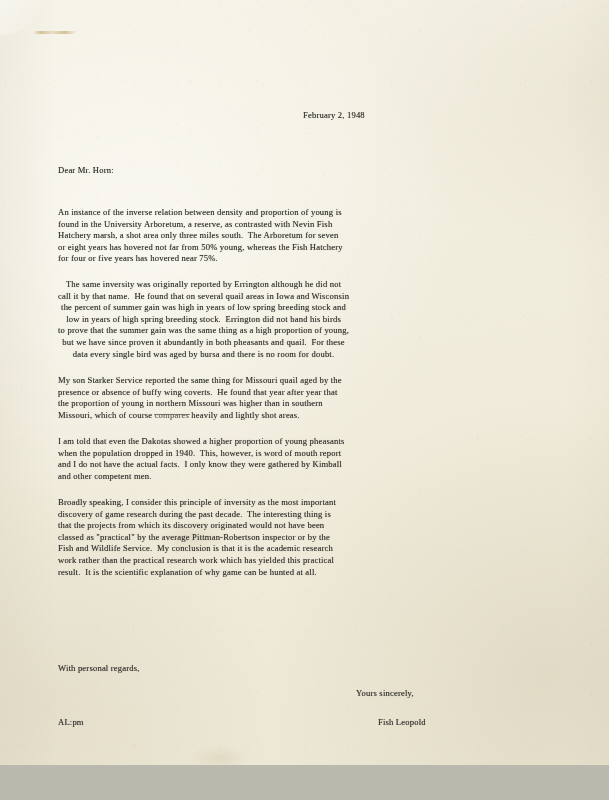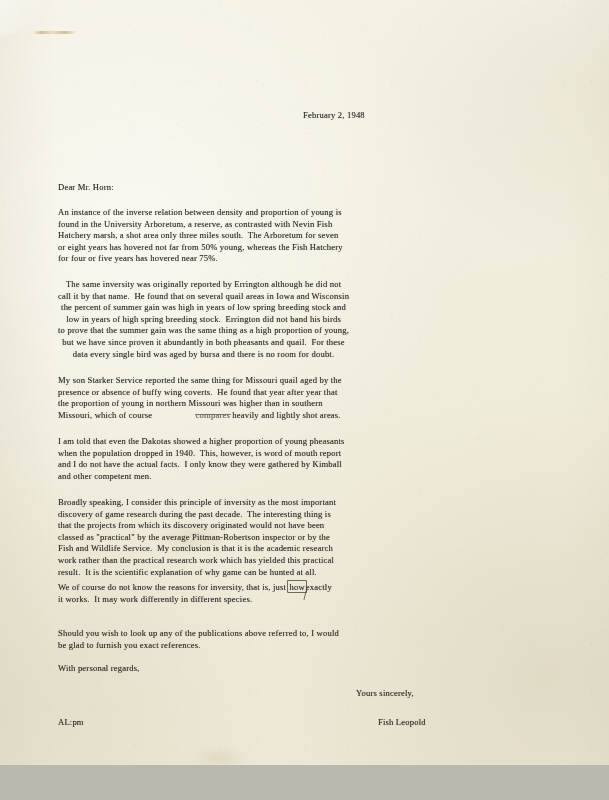--- a/index.html
+++ b/index.html
@@ -54,39 +54,38 @@
     position: absolute;
     color: #30302c;
     font-size: 8.6px;
     line-height: 11.6px;
     letter-spacing: 0.18px;
     white-space: pre;
     text-shadow: 0 0 0.7px rgba(48,48,44,0.55);
   }
   #datetxt   { left: 303px; top: 110px; }
   #addr      { left: 58px;  top: 130px; }
-  #salute    { left: 58px;  top: 182px; }
+  #salute    { left: 58px;  top: 165px; }
   #p1        { left: 58px;  top: 207px; }
   #p2        { left: 58px;  top: 279px; text-align: center; }
   #p3        { left: 58px;  top: 375px; }
   #p4        { left: 58px;  top: 436px; }
   #p5        { left: 58px;  top: 497px; }
   #p6        { left: 58px;  top: 582px; }
   #p7        { left: 58px;  top: 628px; }
   #regards   { left: 58px;  top: 663px; }
   #closing   { left: 356px; top: 688px; }
   #signature { left: 378px; top: 717px; }
   #initials  { left: 58px;  top: 717px; }
 
   
   .struck {
     position: relative;
     color: #4a4a42;
     opacity: 0.82;
-    margin-left: 41px;
   }
   .struck::after {
     content: "";
     position: absolute;
     left: -1px;
     right: -1px;
     top: 46%;
     height: 1px;
     background: #45453d;
     opacity: 0.75;
@@ -197,25 +196,21 @@
 and other competent men.</div>
 
   <div class="txt" id="p5">Broadly speaking, I consider this principle of inversity as the most important
 discovery of game research during the past decade.  The interesting thing is
 that the projects from which its discovery originated would not have been
 classed as "practical" by the average Pittman-Robertson inspector or by the
 Fish and Wildlife Service.  My conclusion is that it is the academic research
 work rather than the practical research work which has yielded this practical
 result.  It is the scientific explanation of why game can be hunted at all.</div>
 
-  <div class="txt" id="p6"><span>We of course do not know the reasons for inversity, that is, just </span><span class="boxed">how</span><span class="slash"></span><span>exactly</span>
-<span>it works.  It may work differently in different species.</span></div>
-
-  <div class="txt" id="p7">Should you wish to look up any of the publications above referred to, I would
-be glad to furnish you exact references.</div>
+
 
   <div class="txt" id="regards">With personal regards,</div>
 
   <div class="txt" id="closing">Yours sincerely,</div>
 
   <div class="txt" id="signature">Fish Leopold</div>
 
   <div class="txt" id="initials">AL:pm</div>
 
 </div>

